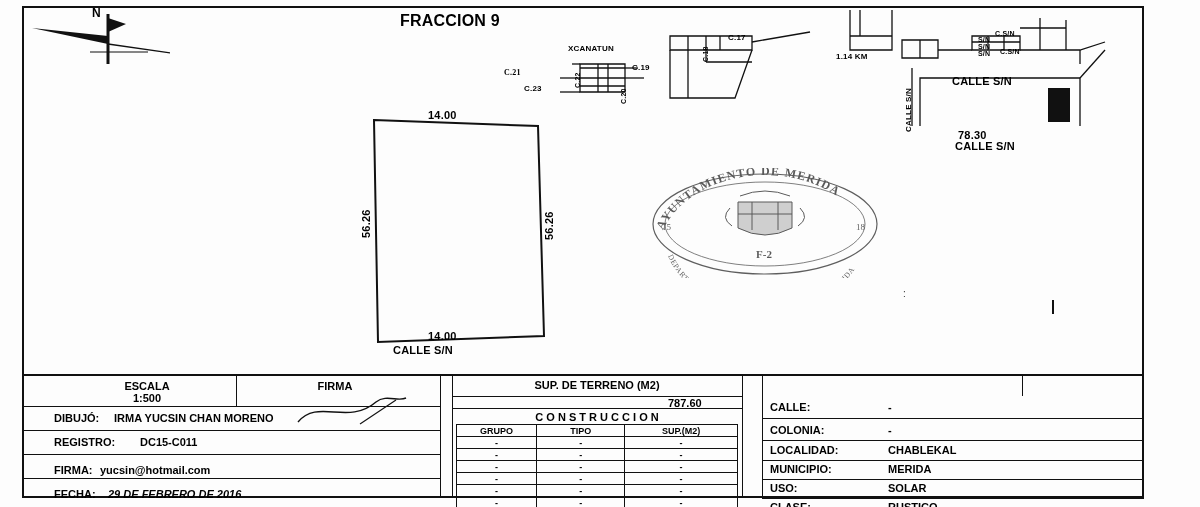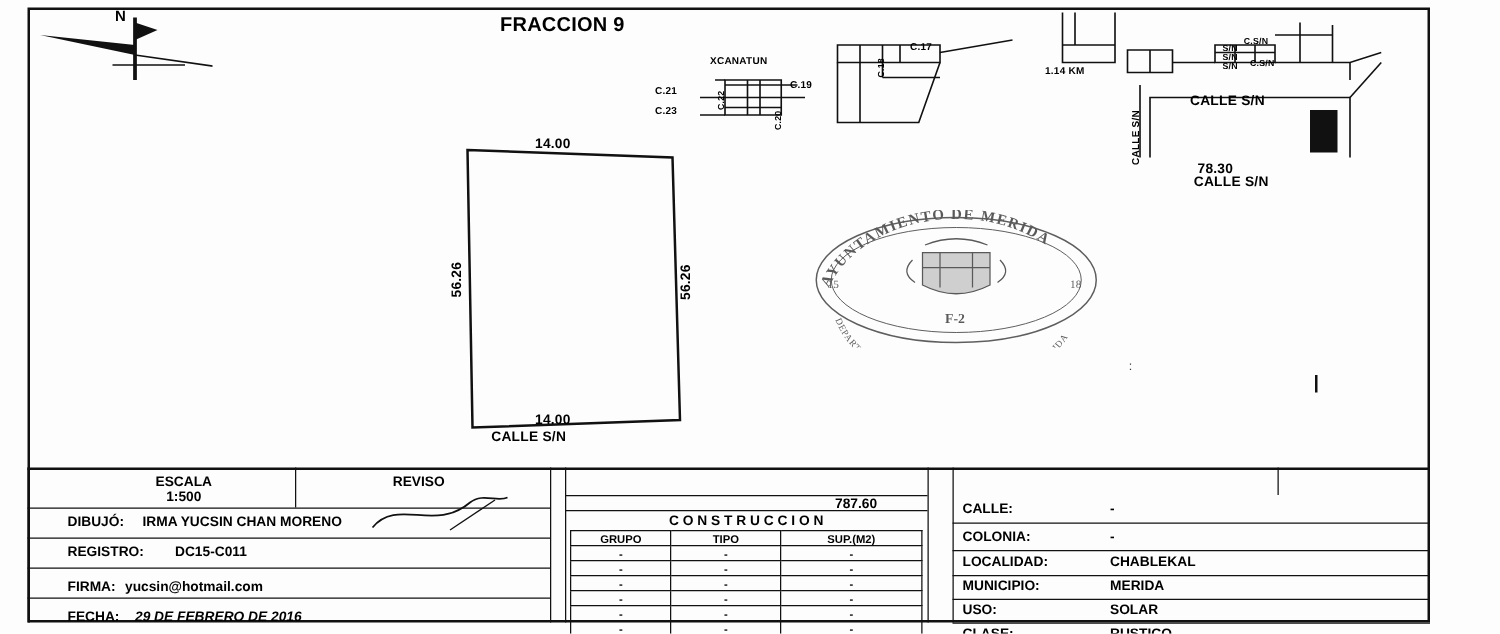--- a/index.html
+++ b/index.html
@@ -174,21 +174,21 @@
         <path d="M392,62 L392,140"></path>
         <path d="M560,72 L585,44"></path>
       </g>
       <rect x="528" y="82" width="22" height="34" fill="#111"></rect>
     </svg>
   </div>
 
   <div class="lbl sm" style="left:568px; top:44px;">XCANATUN</div>
   <div class="lbl sm" style="left:728px; top:33px;">C.17</div>
   <div class="lbl sm" style="left:632px; top:63px;">C.19</div>
-  <div class="lbl sm" style="left:524px; top:68px;">C.21</div>
+  <div class="lbl sm" style="left:504px; top:68px;font-family:Liberation Serif, serif;">C.21</div>
   <div class="lbl sm" style="left:524px; top:84px;">C.23</div>
   <div class="lbl xs rot90" style="left:702px; top:62px;">C.18</div>
   <div class="lbl xs rot90" style="left:620px; top:104px;">C.20</div>
   <div class="lbl xs rot90" style="left:574px; top:88px;">C.22</div>
   <div class="lbl xs" style="left:995px; top:30px;">C.S/N</div>
   <div class="lbl xs" style="left:1000px; top:48px;">C.S/N</div>
   <div class="lbl xs" style="left:978px; top:36px;">S/N</div>
   <div class="lbl xs" style="left:978px; top:43px;">S/N</div>
   <div class="lbl xs" style="left:978px; top:50px;">S/N</div>
 
@@ -248,21 +248,21 @@
     <div class="line v2" style="left:0; top:0; height:124px;"></div>
     <div class="line h1" style="left:0; top:32px; width:418px;"></div>
     <div class="line h1" style="left:0; top:56px; width:418px;"></div>
     <div class="line h1" style="left:0; top:80px; width:418px;"></div>
     <div class="line h1" style="left:0; top:104px; width:418px;"></div>
     <div class="line v1" style="left:214px; top:0; height:32px;"></div>
     <div class="line v1" style="left:418px; top:0; height:124px;"></div>
 
     <div class="tb-text center" style="left:70px; top:6px; width:110px;">ESCALA</div>
     <div class="tb-text center" style="left:70px; top:18px; width:110px;">1:500</div>
-    <div class="tb-text center" style="left:258px; top:6px; width:110px;">REVISO</div>
+    <div class="tb-text center" style="left:258px; top:6px; width:110px;">FIRMA</div>
     <svg width="120" height="30" viewBox="0 0 120 30" style="position:absolute; left:272px; top:22px;">
       <path d="M4,26 C24,2 54,30 82,6 C92,-2 104,6 112,2" stroke="#111" stroke-width="1.4" fill="none"></path>
       <path d="M66,28 L102,4" stroke="#111" stroke-width="1.1" fill="none"></path>
     </svg>
 
     <div class="tb-text" style="left:32px; top:38px;">DIBUJÓ:</div>
     <div class="tb-text" style="left:92px; top:38px;">IRMA YUCSIN CHAN MORENO</div>
 
     <div class="tb-text" style="left:32px; top:62px;">REGISTRO:</div>
     <div class="tb-text" style="left:118px; top:62px;">DC15-C011</div>
@@ -271,20 +271,21 @@
     <div class="tb-text" style="left:78px; top:90px;">yucsin@hotmail.com</div>
 
     <div class="tb-text" style="left:32px; top:114px;">FECHA:</div>
     <div class="tb-text" style="left:86px; top:114px;font-style:italic;">29 DE FEBRERO DE 2016</div>
 
     <div class="line v1" style="left:430px; top:0; height:124px;"></div>
     <div class="line h1" style="left:430px; top:22px; width:290px;"></div>
     <div class="line h1" style="left:430px; top:34px; width:290px;"></div>
     <div class="line v1" style="left:720px; top:0; height:124px;"></div>
 
+    <div class="tb-text center" style="left:440px; top:5px; width:270px;">SUP. DE TERRENO (M2)</div>
     <div class="tb-text" style="left:646px; top:23px;">787.60</div>
     <div class="tb-text center" style="left:440px; top:37px; width:270px;">C O N S T R U C C I O N</div>
 
     <table class="ctab" style="left:434px; top:50px; width:282px;">
       <thead>
         <tr>
           <th style="width:78px;">GRUPO</th>
           <th style="width:88px;">TIPO</th>
           <th style="width:116px;">SUP.(M2)</th>
         </tr>

